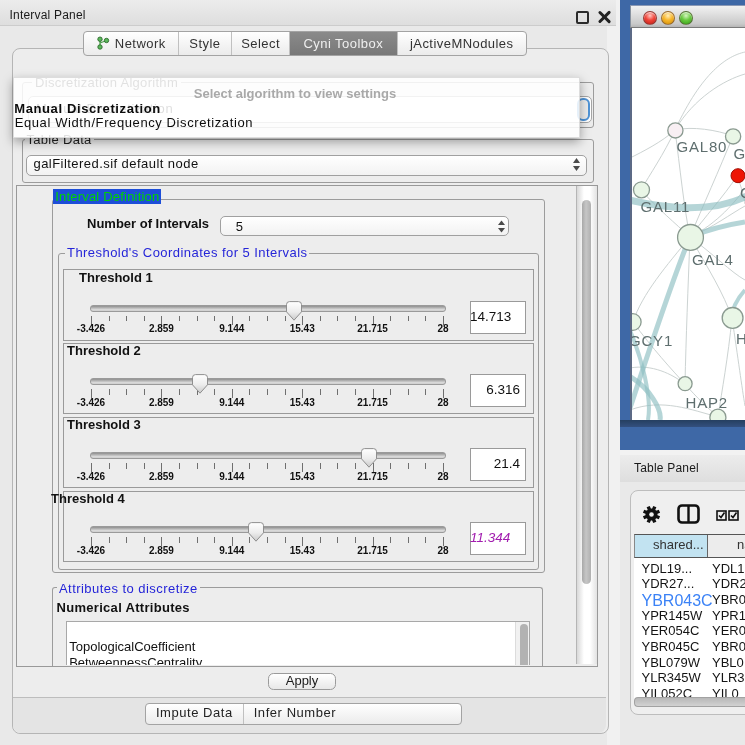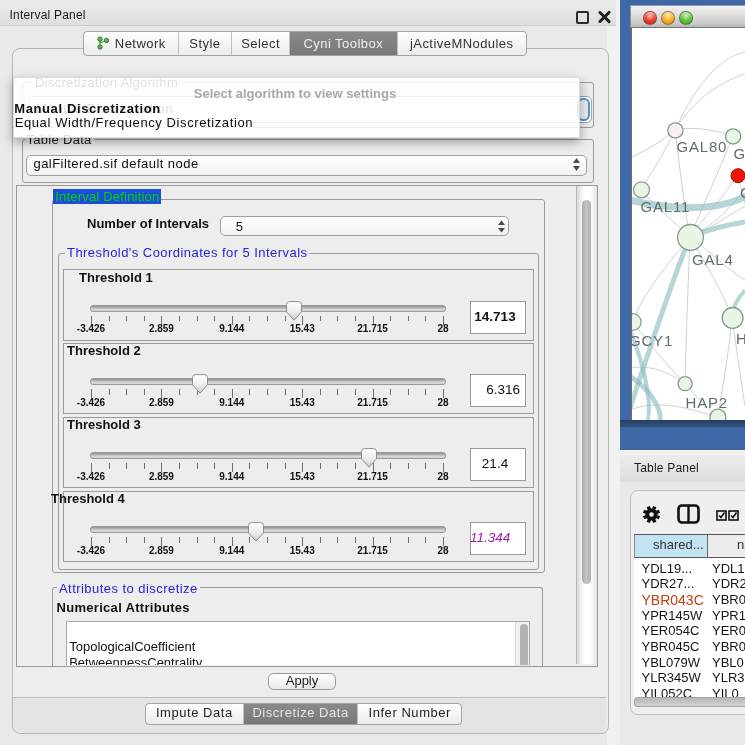--- a/index.html
+++ b/index.html
@@ -83,21 +83,21 @@
 <div class="ab" style="left:407.8px;top:315.5px;width:1px;height:5.5px;background:#6f6f6f;"></div>
 <div class="ab" style="left:425.4px;top:315.5px;width:1px;height:5.5px;background:#6f6f6f;"></div>
 <div class="ab" style="left:443.0px;top:315.5px;width:1px;height:9px;background:#6f6f6f;"></div>
 <div class="txt" style="left:67.0px;top:323.3px;width:48px;text-align:center;font-size:10px;font-weight:bold;color:#111;">-3.426</div>
 <div class="txt" style="left:137.4px;top:323.3px;width:48px;text-align:center;font-size:10px;font-weight:bold;color:#111;">2.859</div>
 <div class="txt" style="left:207.8px;top:323.3px;width:48px;text-align:center;font-size:10px;font-weight:bold;color:#111;">9.144</div>
 <div class="txt" style="left:278.2px;top:323.3px;width:48px;text-align:center;font-size:10px;font-weight:bold;color:#111;">15.43</div>
 <div class="txt" style="left:348.6px;top:323.3px;width:48px;text-align:center;font-size:10px;font-weight:bold;color:#111;">21.715</div>
 <div class="txt" style="left:419.0px;top:323.3px;width:48px;text-align:center;font-size:10px;font-weight:bold;color:#111;">28</div>
 <div class="ab" style="left:470px;top:300.5px;width:56px;height:33px;background:#fff;border:1px solid #9a9a9a;box-sizing:border-box;"></div>
-<div class="txt" style="left:470px;top:308.7px;width:50px;text-align:center;font-size:13.5px;color:#111;font-weight:bold;">14.713</div>
+<div class="txt" style="left:470px;top:308.7px;width:50px;text-align:left;font-size:13.5px;color:#111;">14.713</div>
 <svg class="ab" width="16" height="20" viewBox="0 0 16 20" style="left:286.1734232800866px;top:300.5px;">
     <defs>
       <linearGradient id="tg0" x1="0" y1="0" x2="0" y2="1">
         <stop offset="0" stop-color="#ffffff"></stop>
         <stop offset="0.55" stop-color="#ececec"></stop>
         <stop offset="1" stop-color="#c9c9c9"></stop>
       </linearGradient>
     </defs>
     <path d="M3.5,0.6 h9 a3,3 0 0 1 3,3 v7.2 L8,19.2 L0.5,10.8 v-7.2 a3,3 0 0 1 3-3 z" fill="url(#tg0)" stroke="#8e8e8e" stroke-width="1"></path>
   </svg>
@@ -167,21 +167,21 @@
 <div class="ab" style="left:407.8px;top:463.0px;width:1px;height:5.5px;background:#6f6f6f;"></div>
 <div class="ab" style="left:425.4px;top:463.0px;width:1px;height:5.5px;background:#6f6f6f;"></div>
 <div class="ab" style="left:443.0px;top:463.0px;width:1px;height:9px;background:#6f6f6f;"></div>
 <div class="txt" style="left:67.0px;top:470.8px;width:48px;text-align:center;font-size:10px;font-weight:bold;color:#111;">-3.426</div>
 <div class="txt" style="left:137.4px;top:470.8px;width:48px;text-align:center;font-size:10px;font-weight:bold;color:#111;">2.859</div>
 <div class="txt" style="left:207.8px;top:470.8px;width:48px;text-align:center;font-size:10px;font-weight:bold;color:#111;">9.144</div>
 <div class="txt" style="left:278.2px;top:470.8px;width:48px;text-align:center;font-size:10px;font-weight:bold;color:#111;">15.43</div>
 <div class="txt" style="left:348.6px;top:470.8px;width:48px;text-align:center;font-size:10px;font-weight:bold;color:#111;">21.715</div>
 <div class="txt" style="left:419.0px;top:470.8px;width:48px;text-align:center;font-size:10px;font-weight:bold;color:#111;">28</div>
 <div class="ab" style="left:470px;top:448.0px;width:56px;height:33px;background:#fff;border:1px solid #9a9a9a;box-sizing:border-box;"></div>
-<div class="txt" style="left:470px;top:456.2px;width:50px;text-align:center;font-size:13.5px;color:#111;">21.4</div>
+<div class="txt" style="left:470px;top:456.2px;width:50px;text-align:right;font-size:13.5px;color:#111;">21.4</div>
 <svg class="ab" width="16" height="20" viewBox="0 0 16 20" style="left:361.07395150512315px;top:448.0px;">
     <defs>
       <linearGradient id="tg2" x1="0" y1="0" x2="0" y2="1">
         <stop offset="0" stop-color="#ffffff"></stop>
         <stop offset="0.55" stop-color="#ececec"></stop>
         <stop offset="1" stop-color="#c9c9c9"></stop>
       </linearGradient>
     </defs>
     <path d="M3.5,0.6 h9 a3,3 0 0 1 3,3 v7.2 L8,19.2 L0.5,10.8 v-7.2 a3,3 0 0 1 3-3 z" fill="url(#tg2)" stroke="#8e8e8e" stroke-width="1"></path>
   </svg>
@@ -234,21 +234,20 @@
     <div class="txt" style="left:2.2px;top:-0.5px;font-size:18px;color:#111;margin-top:43px;">SelfLoops</div>
     <div class="txt" style="left:2.2px;top:16.5px;font-size:13px;color:#111;">TopologicalCoefficient</div>
     <div class="txt" style="left:2.2px;top:33px;font-size:13px;color:#111;">BetweennessCentrality</div>
     <div class="ab" style="left:447.6px;top:0;width:15.4px;height:44px;background:#f1f1f1;border-left:1px solid #dcdcdc;"></div>
     <div class="ab" style="left:452.5px;top:1.5px;width:8px;height:43px;background:#b2b2b2;border-radius:4px 4px 0 0;"></div>
   </div>
 <div class="ab" style="left:268px;top:672.5px;width:68px;height:17.5px;border:1px solid #9b9b9b;border-radius:5.5px;background:linear-gradient(#ffffff,#e8e8e8);display:flex;align-items:center;justify-content:center;font-size:13px;color:#1a1a1a;padding-bottom:2.5px;box-sizing:border-box;">Apply</div>
 <div class="ab" style="left:13px;top:696.5px;width:593px;height:35px;background:#e4e4e4;border-top:1px solid #bdbdbd;border-radius:0 0 8px 8px;"></div>
 <div class="ab" style="left:145px;top:702.8px;width:315px;height:20.7px;border:1px solid #a3a3a3;border-radius:4px;background:linear-gradient(#ffffff,#ebebeb);overflow:hidden;display:flex;">
 <div style="width:96.7px;height:20.7px;display:flex;align-items:center;justify-content:center;font-size:13px;letter-spacing:0.55px;color:#222;box-sizing:border-box;padding-bottom:4px;">Impute Data</div>
-<div style="width:114.8px;height:20.7px;display:flex;align-items:center;justify-content:center;font-size:13px;letter-spacing:0.55px;color:#222;box-sizing:border-box;padding-bottom:4px;border-left:1px solid #c0c0c0;background:linear-gradient(#8a8a8a,#787878);color:#e4e4e4;">Discretize Data</div>
 <div style="width:103.5px;height:20.7px;display:flex;align-items:center;justify-content:center;font-size:13px;letter-spacing:0.55px;color:#222;box-sizing:border-box;padding-bottom:4px;border-left:1px solid #c0c0c0;">Infer Number</div>
 </div>
 <div class="ab" style="left:12.5px;top:77px;width:565px;height:58.5px;background:rgba(255,255,255,0.86);border:1px solid rgba(190,190,190,0.5);box-shadow:0 4px 10px rgba(0,0,0,0.35);"></div>
 <div class="txt" style="left:12.5px;top:86.2px;width:565px;text-align:center;font-size:13px;font-weight:bold;color:#a9a9a9;">Select algorithm to view settings</div>
 <div class="txt" style="left:14.2px;top:100.5px;font-size:13px;font-weight:bold;letter-spacing:0.62px;color:#0c0c0c;">Manual Discretization</div>
 <div class="txt" style="left:14.7px;top:115.2px;font-size:13px;letter-spacing:0.6px;color:#0c0c0c;">Equal Width/Frequency Discretization</div>
 <div class="ab" style="left:620px;top:0;width:125px;height:455px;background:#3e68a6;"></div>
 <div class="ab" style="left:630px;top:5px;width:115px;height:23px;background:linear-gradient(#f2f2f2,#c9c9c9 85%,#b6b6b6);border-top:1px solid #8b99b5;border-left:1px solid #88929f;border-bottom:1px solid #7a7a7a;box-sizing:border-box;"></div>
 <div class="ab" style="left:642.5px;top:11.3px;width:12px;height:12px;border-radius:50%;background:radial-gradient(circle at 50% 30%, #ffc5c0 0%, #f0453a 45%, #c01810 100%);border:0.5px solid rgba(90,60,60,0.55);box-shadow:inset 0 1px 1px rgba(255,255,255,0.7);"></div>
 <div class="ab" style="left:660.5px;top:11.3px;width:12px;height:12px;border-radius:50%;background:radial-gradient(circle at 50% 30%, #ffeeba 0%, #f7b62c 45%, #d08a00 100%);border:0.5px solid rgba(90,60,60,0.55);box-shadow:inset 0 1px 1px rgba(255,255,255,0.7);"></div>
@@ -334,21 +333,21 @@
   </svg>
 <div class="ab" style="left:633.5px;top:533.5px;width:111.5px;height:24.5px;background:#ececec;border-top:1px solid #555;border-bottom:1px solid #555;border-left:1px solid #888;box-sizing:border-box;"></div>
 <div class="ab" style="left:634.5px;top:534.5px;width:72.5px;height:22.5px;background:#c2e3f1;border-right:1px solid #666;"></div>
 <div class="txt" style="left:653px;top:537px;font-size:13px;color:#333;">shared...</div>
 <div class="txt" style="left:737px;top:537px;font-size:13px;color:#333;">na</div>
 <div class="ab" style="left:633.5px;top:558px;width:111.5px;height:147px;background:#fff;overflow:hidden;">
 <div class="txt" style="left:8px;top:2.5px;font-size:13px;color:#141414;">YDL19...</div>
 <div class="txt" style="left:78.5px;top:2.5px;font-size:13px;color:#141414;">YDL1</div>
 <div class="txt" style="left:8px;top:18.2px;font-size:13px;color:#141414;">YDR27...</div>
 <div class="txt" style="left:78.5px;top:18.2px;font-size:13px;color:#141414;">YDR2</div>
-<div class="txt" style="left:8px;top:33.9px;font-size:14px;color:#c2410c;">YBR043C</div>
+<div class="txt" style="left:8px;top:33.9px;font-size:16px;color:#3b82f6;">YBR043C</div>
 <div class="txt" style="left:78.5px;top:33.9px;font-size:13px;color:#141414;">YBR0</div>
 <div class="txt" style="left:8px;top:49.6px;font-size:13px;color:#141414;">YPR145W</div>
 <div class="txt" style="left:78.5px;top:49.6px;font-size:13px;color:#141414;">YPR1</div>
 <div class="txt" style="left:8px;top:65.3px;font-size:13px;color:#141414;">YER054C</div>
 <div class="txt" style="left:78.5px;top:65.3px;font-size:13px;color:#141414;">YER0</div>
 <div class="txt" style="left:8px;top:81.0px;font-size:13px;color:#141414;">YBR045C</div>
 <div class="txt" style="left:78.5px;top:81.0px;font-size:13px;color:#141414;">YBR0</div>
 <div class="txt" style="left:8px;top:96.7px;font-size:13px;color:#141414;">YBL079W</div>
 <div class="txt" style="left:78.5px;top:96.7px;font-size:13px;color:#141414;">YBL0</div>
 <div class="txt" style="left:8px;top:112.4px;font-size:13px;color:#141414;">YLR345W</div>

